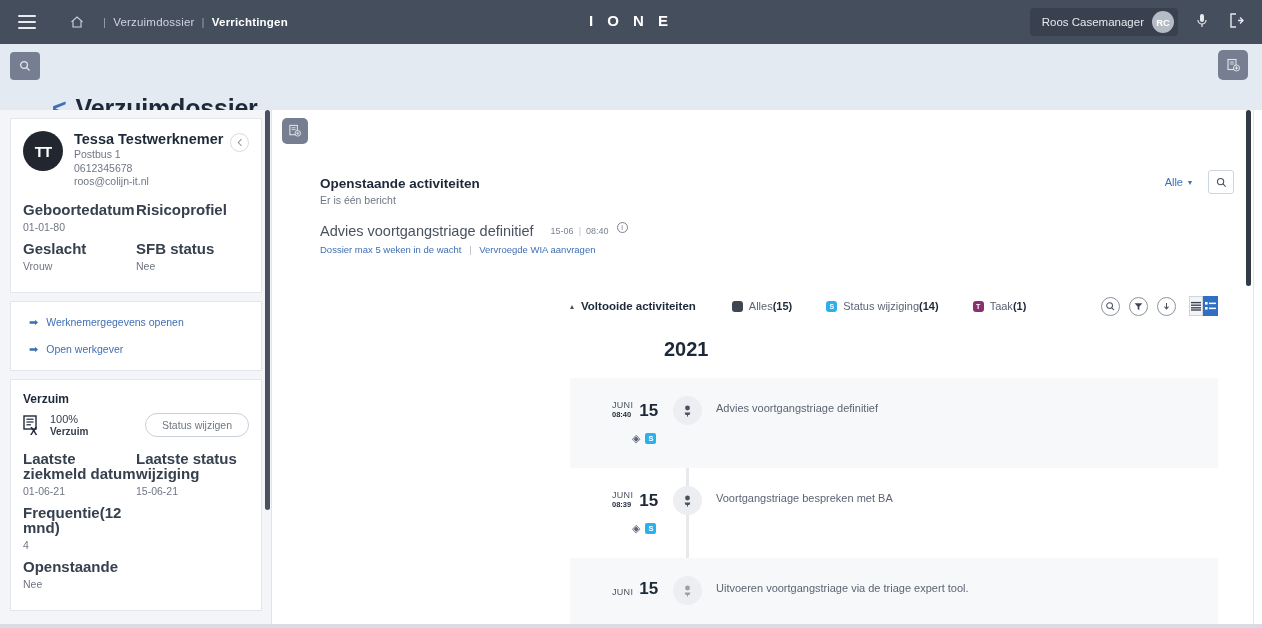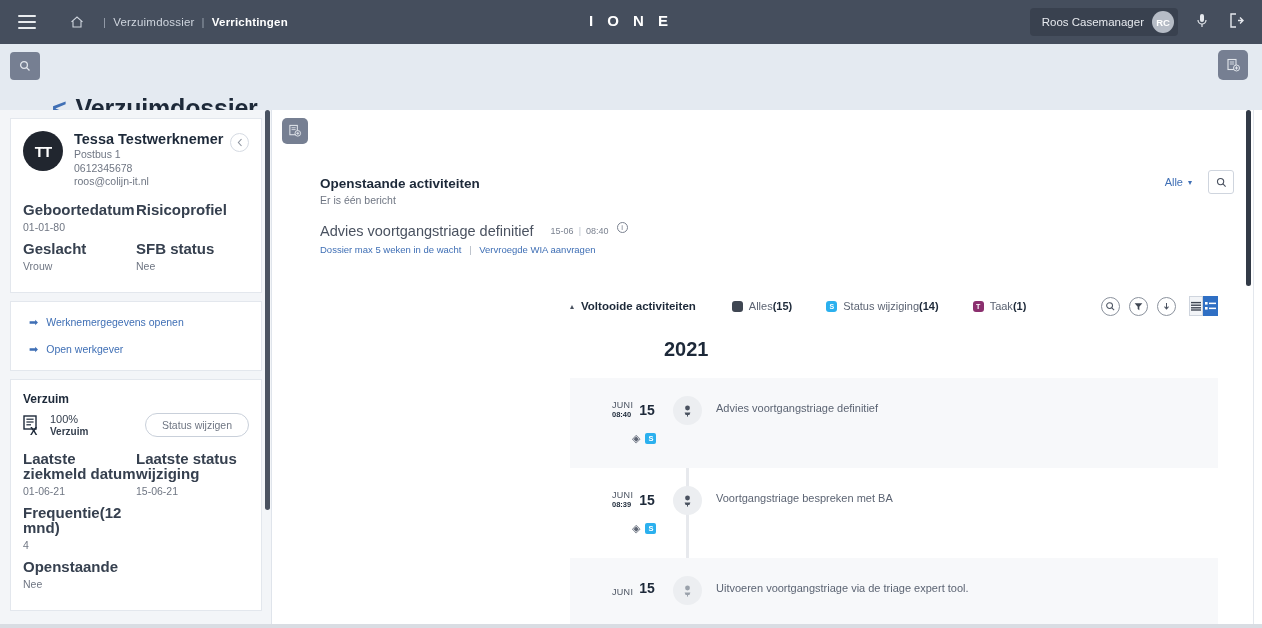--- a/index.html
+++ b/index.html
@@ -200,21 +200,21 @@
     font-weight:bold; color:#1d2939; }
 
   .timeline { position:absolute; left:298px; top:268px; width:648px; }
   .tl-line { position:absolute; left:116px; top:0; width:3px; height:400px;
     background:#e7e9ed; }
   .tl-item { position:relative; height:90px; }
   .tl-item.shaded { background:#f7f8fa; }
   .tl-date { position:absolute; left:42px; top:22px; display:flex; align-items:flex-end;}
   .tl-date .mo { font-size:9px; color:#4a5260; line-height:10px; letter-spacing:.3px;}
   .tl-date .tm { font-size:7.5px; font-weight:bold; color:#1d2939; line-height:9px;}
-  .tl-date .dy { font-size:14px; font-weight:bold; color:#1d2939; margin-left:6px; line-height:17px;}
+  .tl-date .dy { font-size:17px; font-weight:bold; color:#1d2939; margin-left:6px; line-height:17px;}
   .tl-node {
     position:absolute; left:103px; top:18px; width:29px; height:29px;
     border-radius:50%; background:#eceef1; display:flex;
     align-items:center; justify-content:center;
   }
   .tl-txt { position:absolute; left:146px; top:24px; font-size:11px; color:#5c6473;}
   .tl-tags { position:absolute; left:62px; top:54px; display:flex; align-items:center; gap:5px;}
   .tag-diamond { font-size:11px; color:#5c6473; }
   .tag-s { width:11px; height:11px; border-radius:2px; background:#2bb0ee;
     color:#fff; font-size:7.5px; font-weight:bold;

